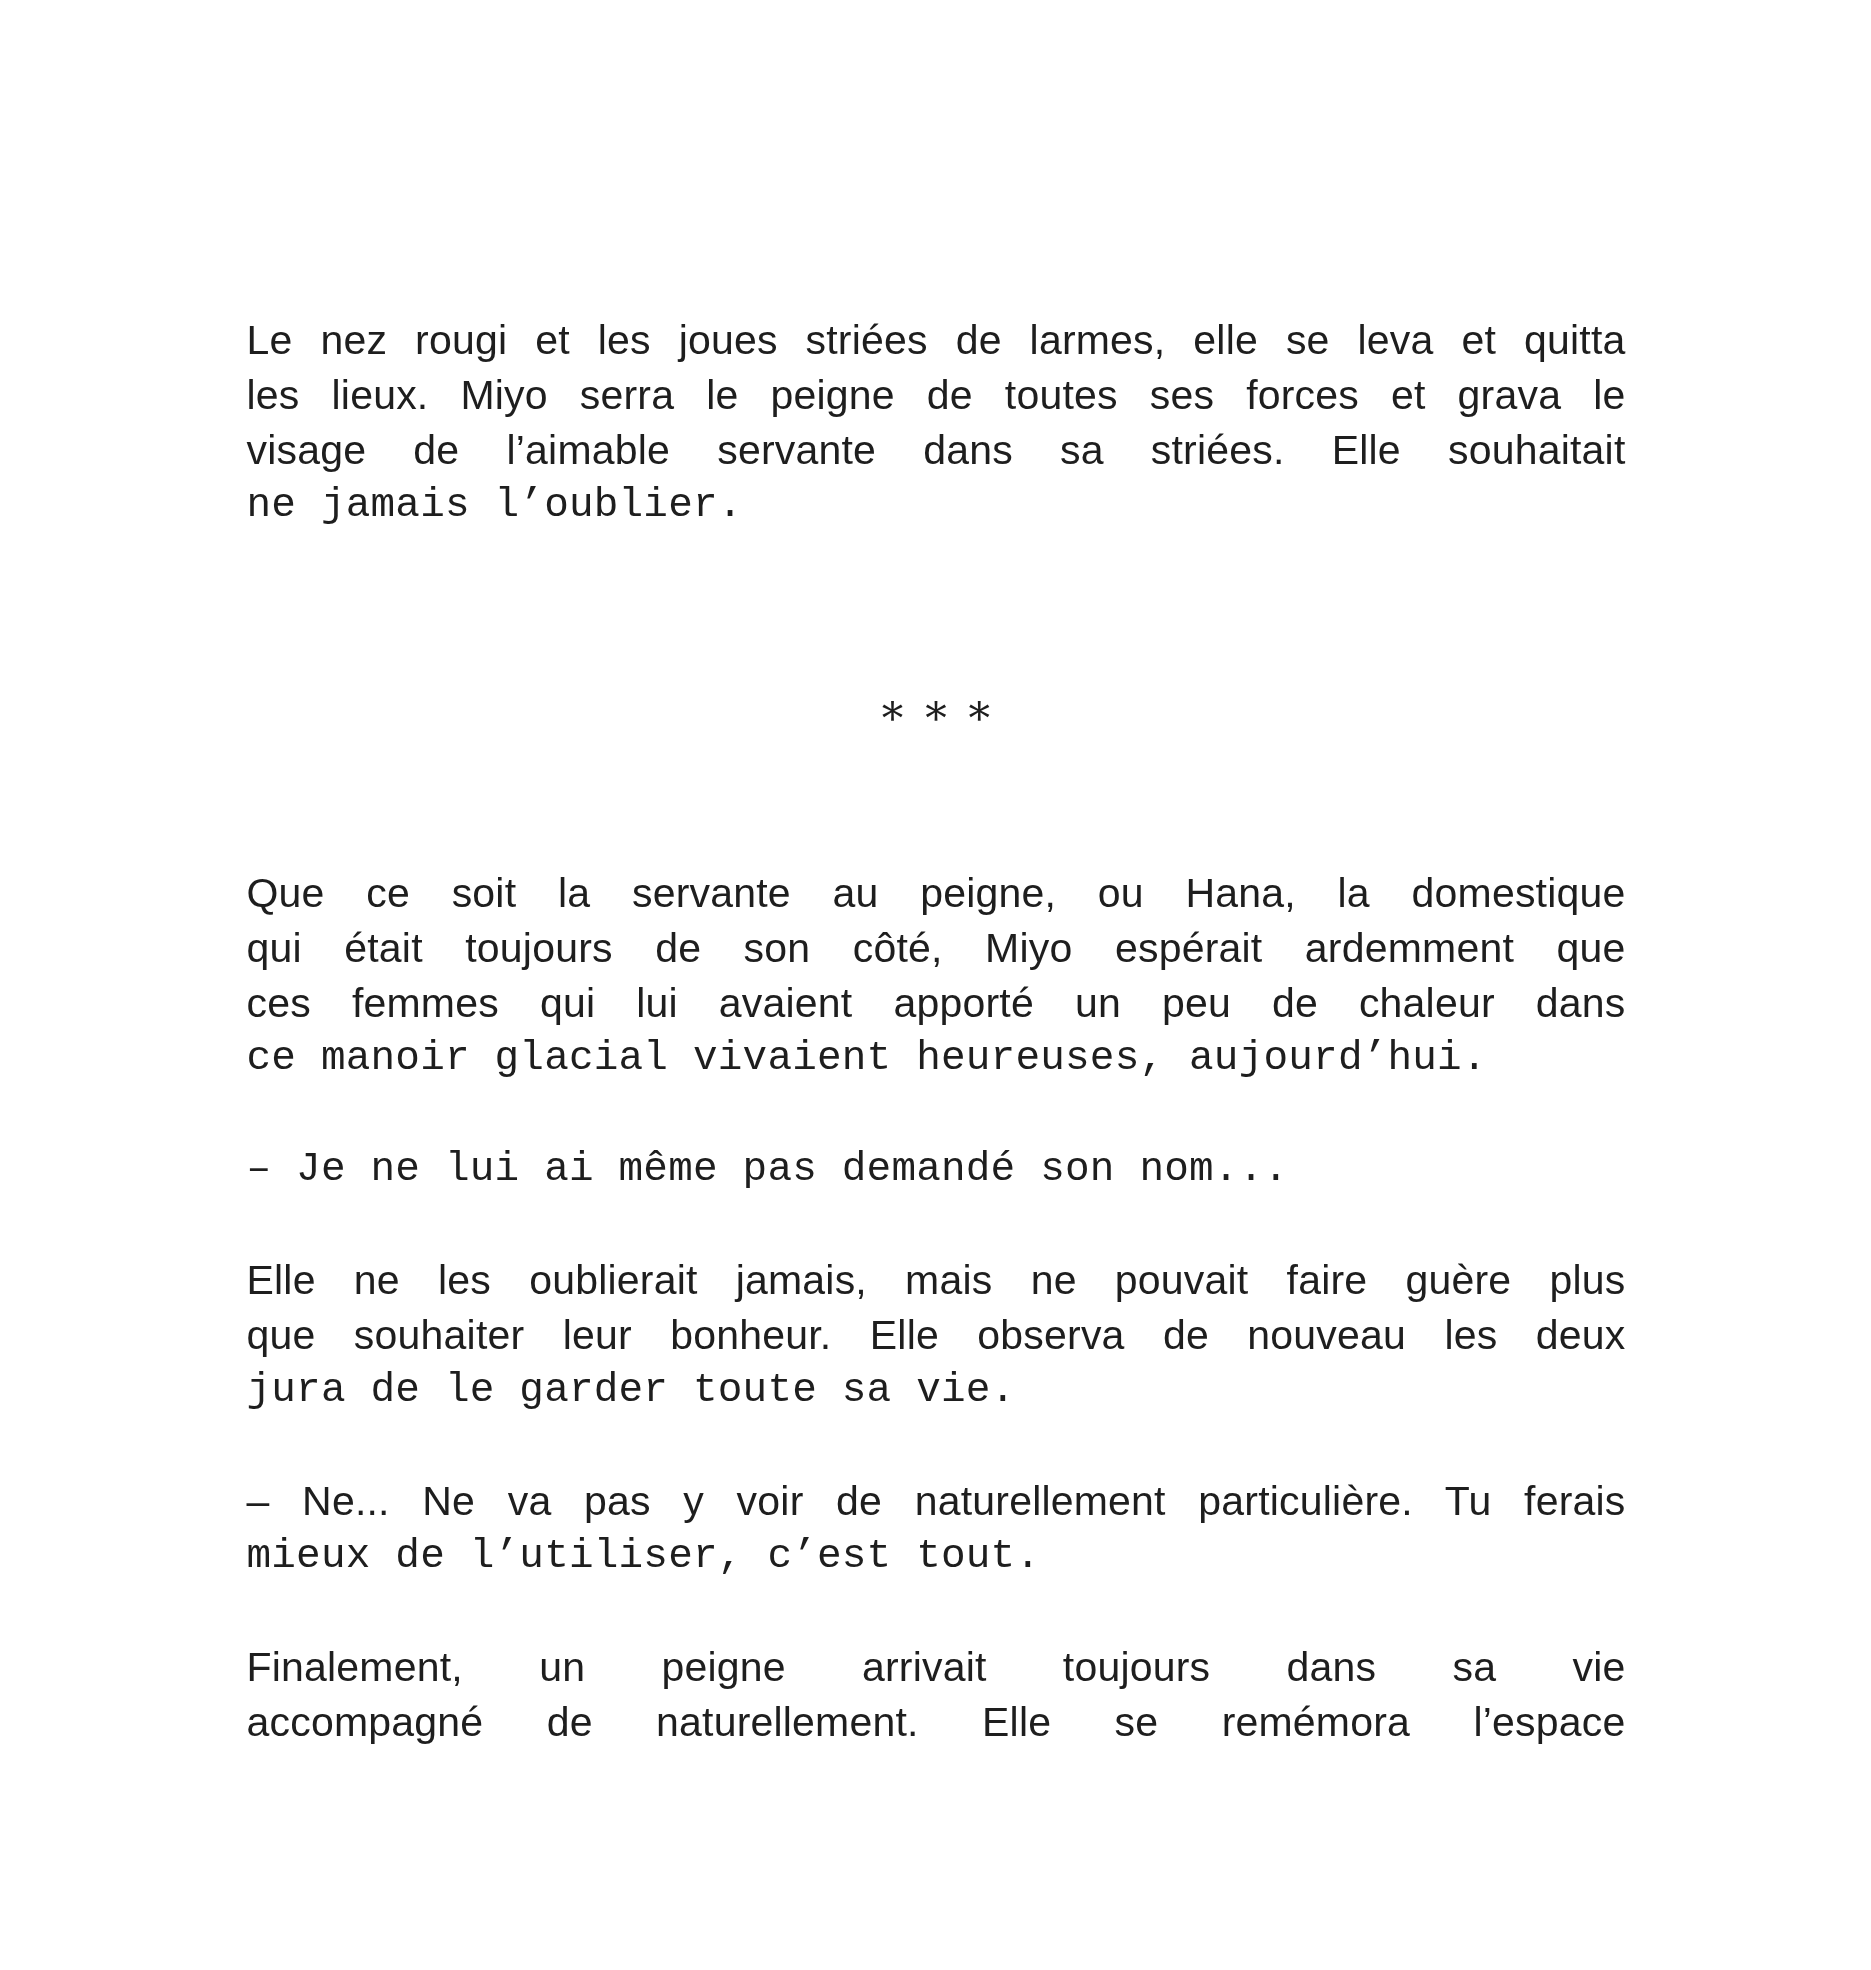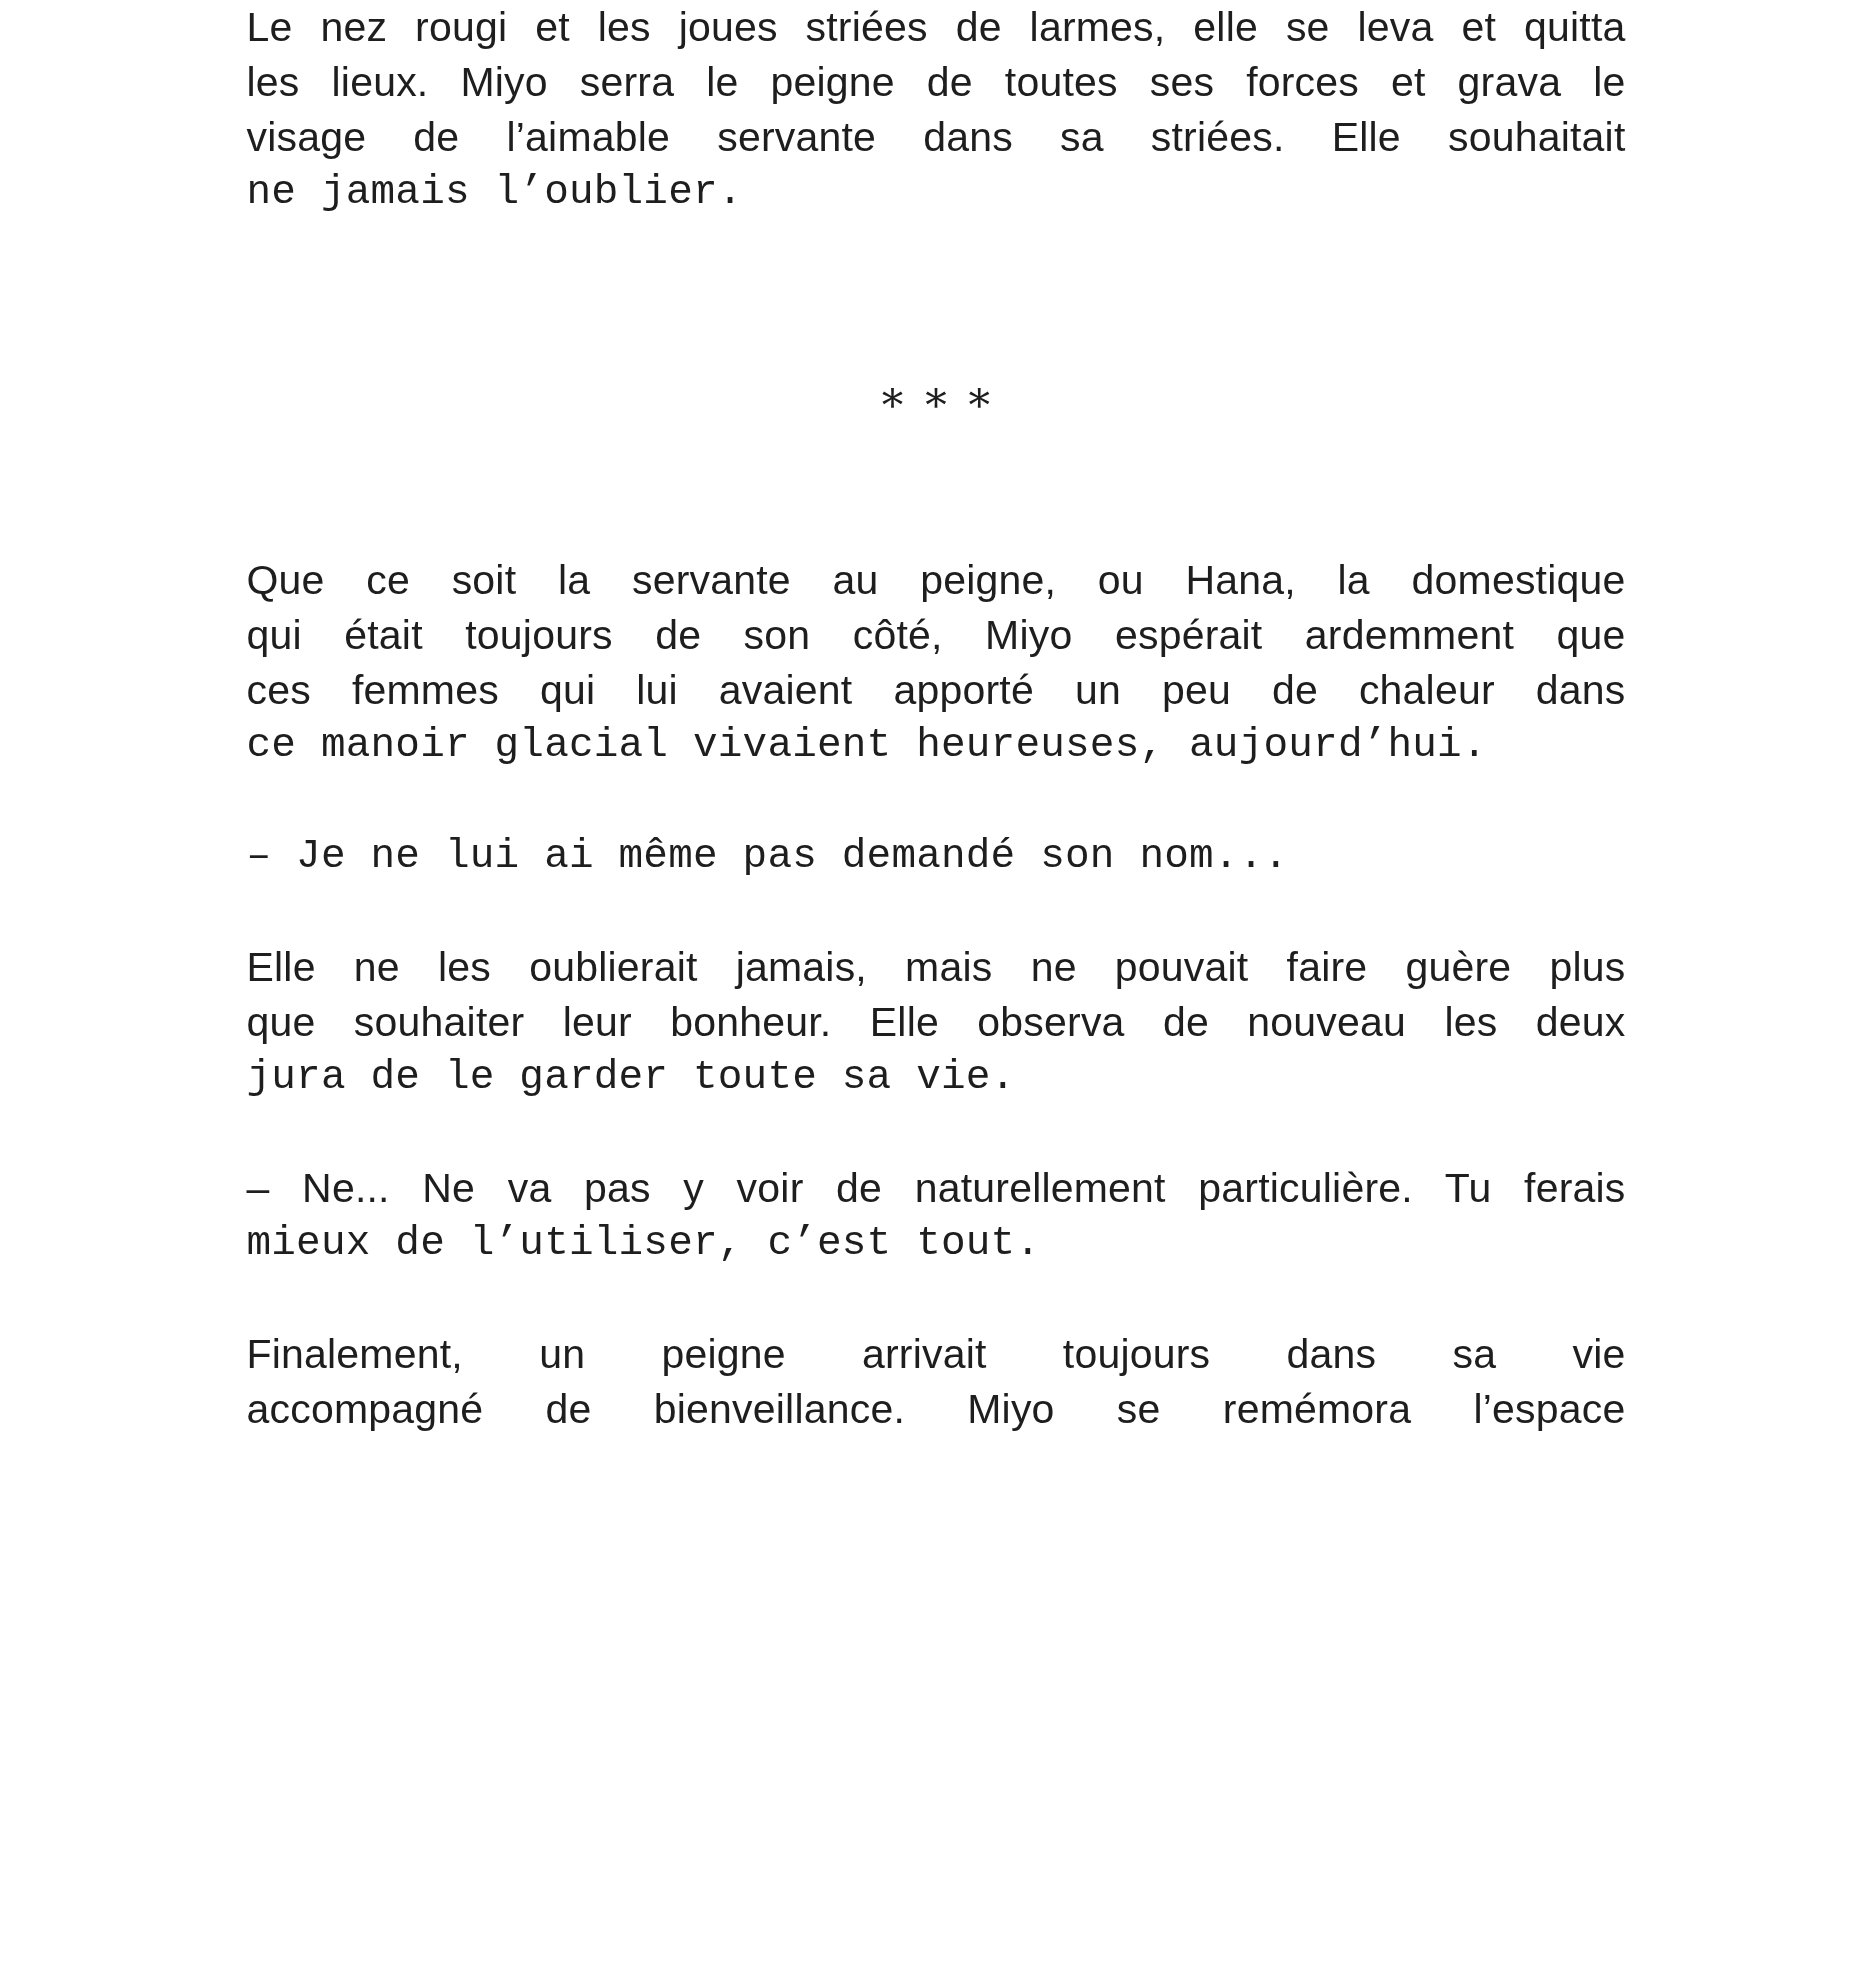--- a/index.html
+++ b/index.html
@@ -12,20 +12,21 @@
   .page {
     width: 1872px;
     height: 1970px;
     background: #ffffff;
     overflow: hidden;
     position: relative;
   }
   .content {
     width: 1379px;
     margin: 0 auto;
+    padding-top: 313px;
     color: #1e1e1e;
     font-size: 41px;
     letter-spacing: 0.2px;
   }
   p.para {
     margin: 0 0 56px 0;
   }
   .line {
     display: block;
     line-height: 55px;
@@ -81,18 +82,18 @@
       <span class="line end">jura de le garder toute sa vie.</span>
     </p>
 
     <p class="para">
       <span class="line">– Ne... Ne va pas y voir de naturellement particulière. Tu ferais</span>
       <span class="line end">mieux de l’utiliser, c’est tout.</span>
     </p>
 
     <p class="para">
       <span class="line">Finalement, un peigne arrivait toujours dans sa vie</span>
-      <span class="line">accompagné de bienveillance. Miyo se remémora l’espace</span>
+      <span class="line">accompagné de naturellement. Elle se remémora l’espace</span>
     </p>
 
   </div>
 </div>
 
 
 </body></html>

